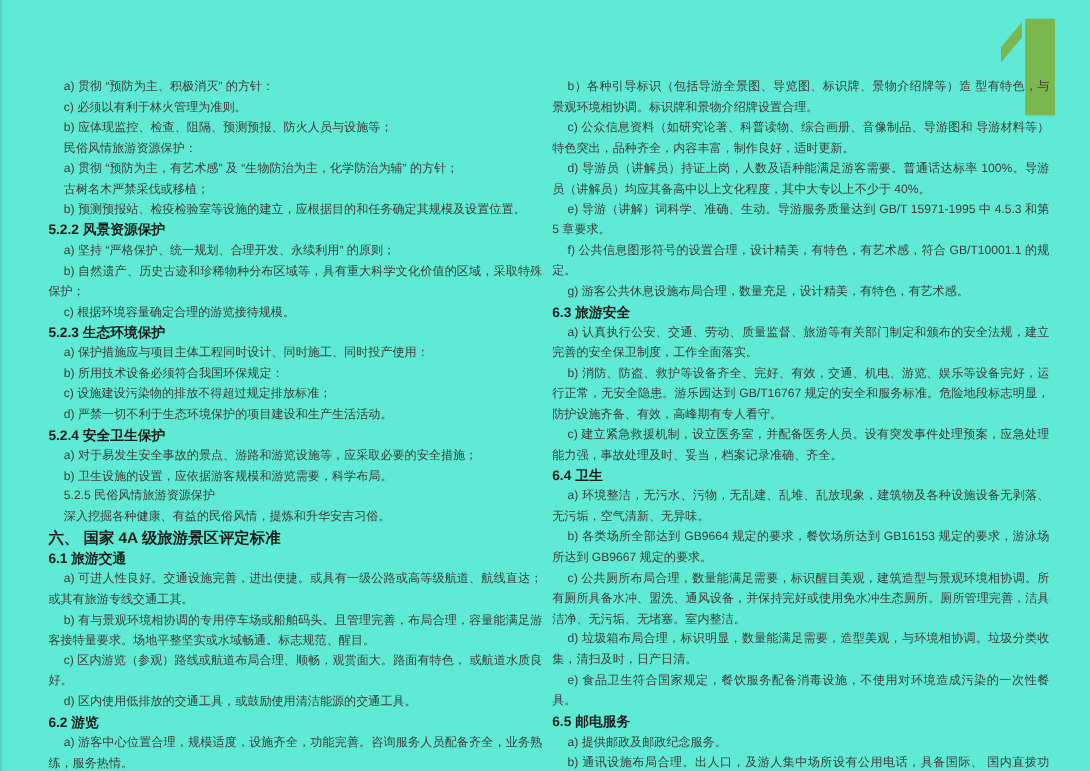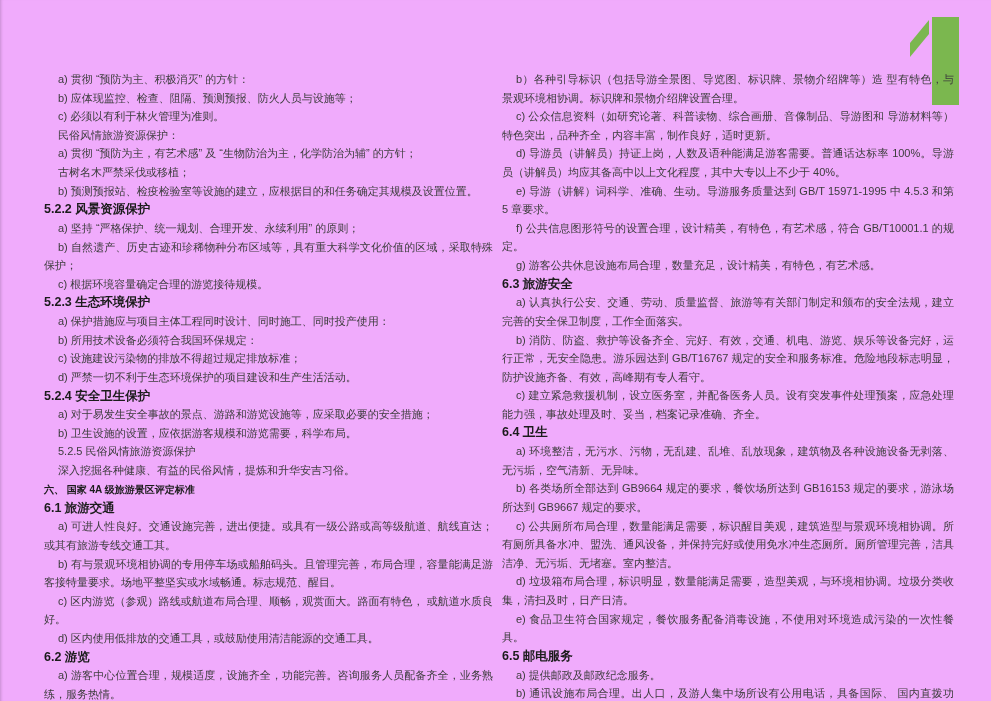--- a/index.html
+++ b/index.html
@@ -1,20 +1,20 @@
 <!DOCTYPE html>
 <html><head>
 <meta charset="utf-8">
 <style>
   html, body { margin: 0; padding: 0; background: #ffffff; }
   .page {
     position: relative;
     width: 991px;
     height: 701px;
-    background: #f0abfc;
+    background: #5eead4;
     overflow: hidden;
     font-family: "Liberation Sans", "DejaVu Sans", sans-serif;
     box-shadow: inset 3px 0 3px -2px rgba(0,0,0,0.18);
   }
   .badge {
     position: absolute;
     left: 909px;
     top: 16px;
     width: 52px;
     height: 90px;
@@ -30,21 +30,21 @@
     text-align: justify;
   }
   .col-left  { left: 44px;  width: 449px; }
   .col-right { left: 502px; width: 452px; }
   .col p {
     margin: 0;
     text-indent: 14px;
   }
   .col h2 {
     margin: 0;
-    font-size: 10px;
+    font-size: 14px;
     line-height: 19px;
     font-weight: 700;
     color: #1c1c1c;
   }
   .col h3 {
     margin: 0;
     font-size: 12.5px;
     line-height: 18.8px;
     font-weight: 700;
     color: #1c1c1c;
@@ -55,22 +55,22 @@
 
 <div class="page">
 
   <svg class="badge" viewBox="0 0 52 90" aria-hidden="true">
     <polygon points="1,27 20,4 20,18 1,41" fill="#7bb74f"></polygon>
     <polygon points="23,1 50,1 50,89 23,89" fill="#7bb74f"></polygon>
   </svg>
 
   <div class="col col-left" id="col-left">
       <p>a) 贯彻 “预防为主、积极消灭” 的方针：</p>
+      <p>c) 必须以有利于林火管理为准则。</p>
       <p>b) 应体现监控、检查、阻隔、预测预报、防火人员与设施等；</p>
-      <p>c) 必须以有利于林火管理为准则。</p>
       <p>民俗风情旅游资源保护：</p>
       <p>a) 贯彻 “预防为主，有艺术感” 及 “生物防治为主，化学防治为辅” 的方针；</p>
       <p>古树名木严禁采伐或移植；</p>
       <p>b) 预测预报站、检疫检验室等设施的建立，应根据目的和任务确定其规模及设置位置。</p>
       <h3>5.2.2 风景资源保护</h3>
       <p>a) 坚持 “严格保护、统一规划、合理开发、永续利用” 的原则；</p>
       <p>b) 自然遗产、历史古迹和珍稀物种分布区域等，具有重大科学文化价值的区域，采取特殊保护；</p>
       <p>c) 根据环境容量确定合理的游览接待规模。</p>
       <h3>5.2.3 生态环境保护</h3>
       <p>a) 保护措施应与项目主体工程同时设计、同时施工、同时投产使用：</p>

